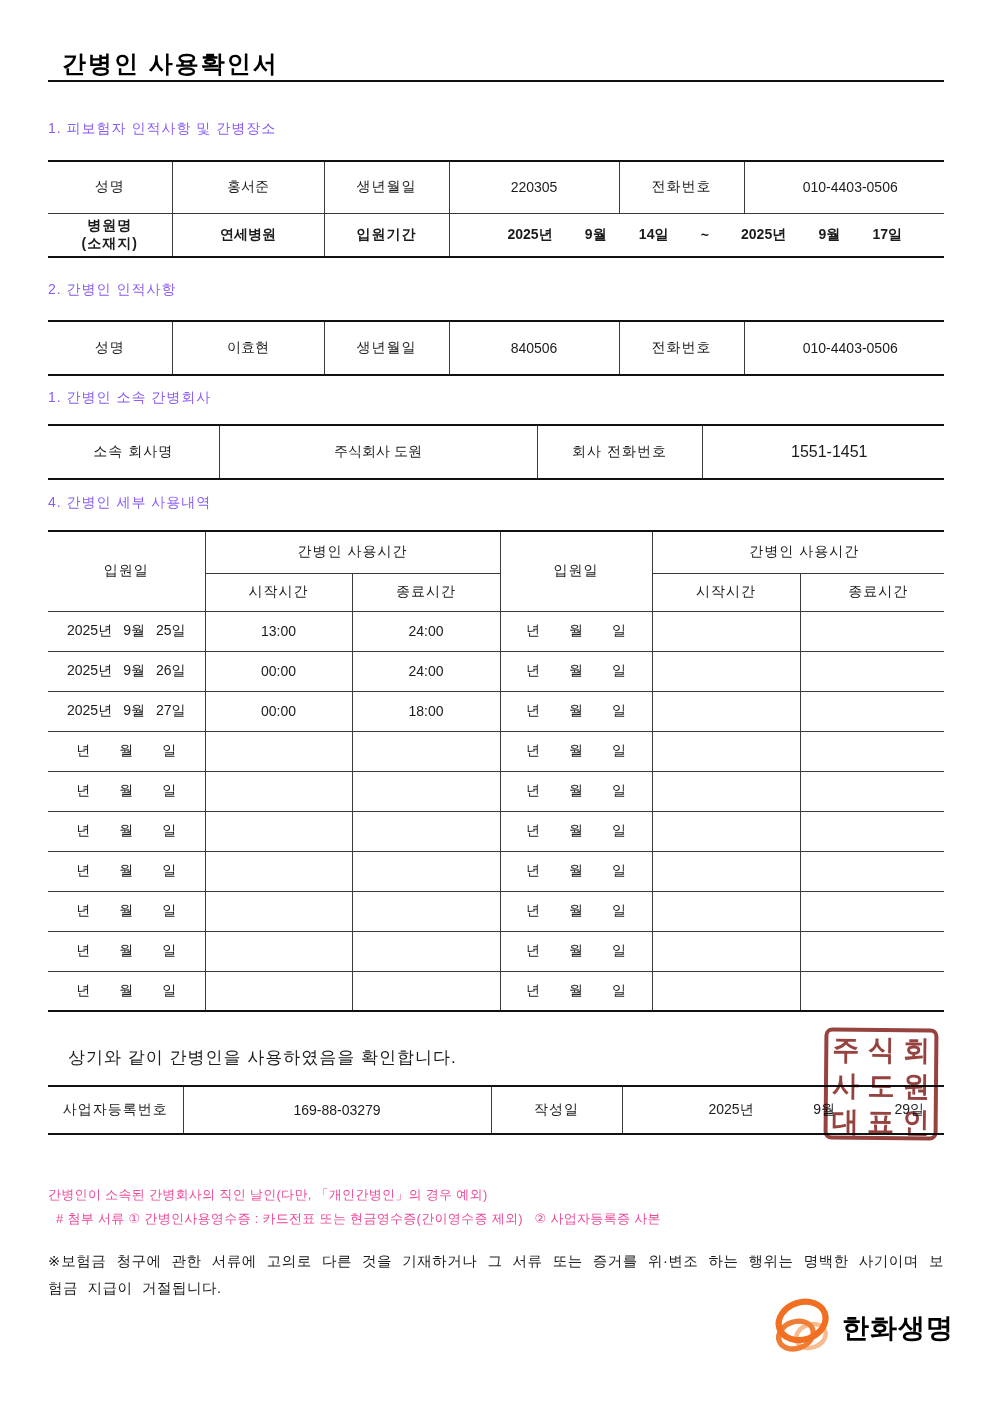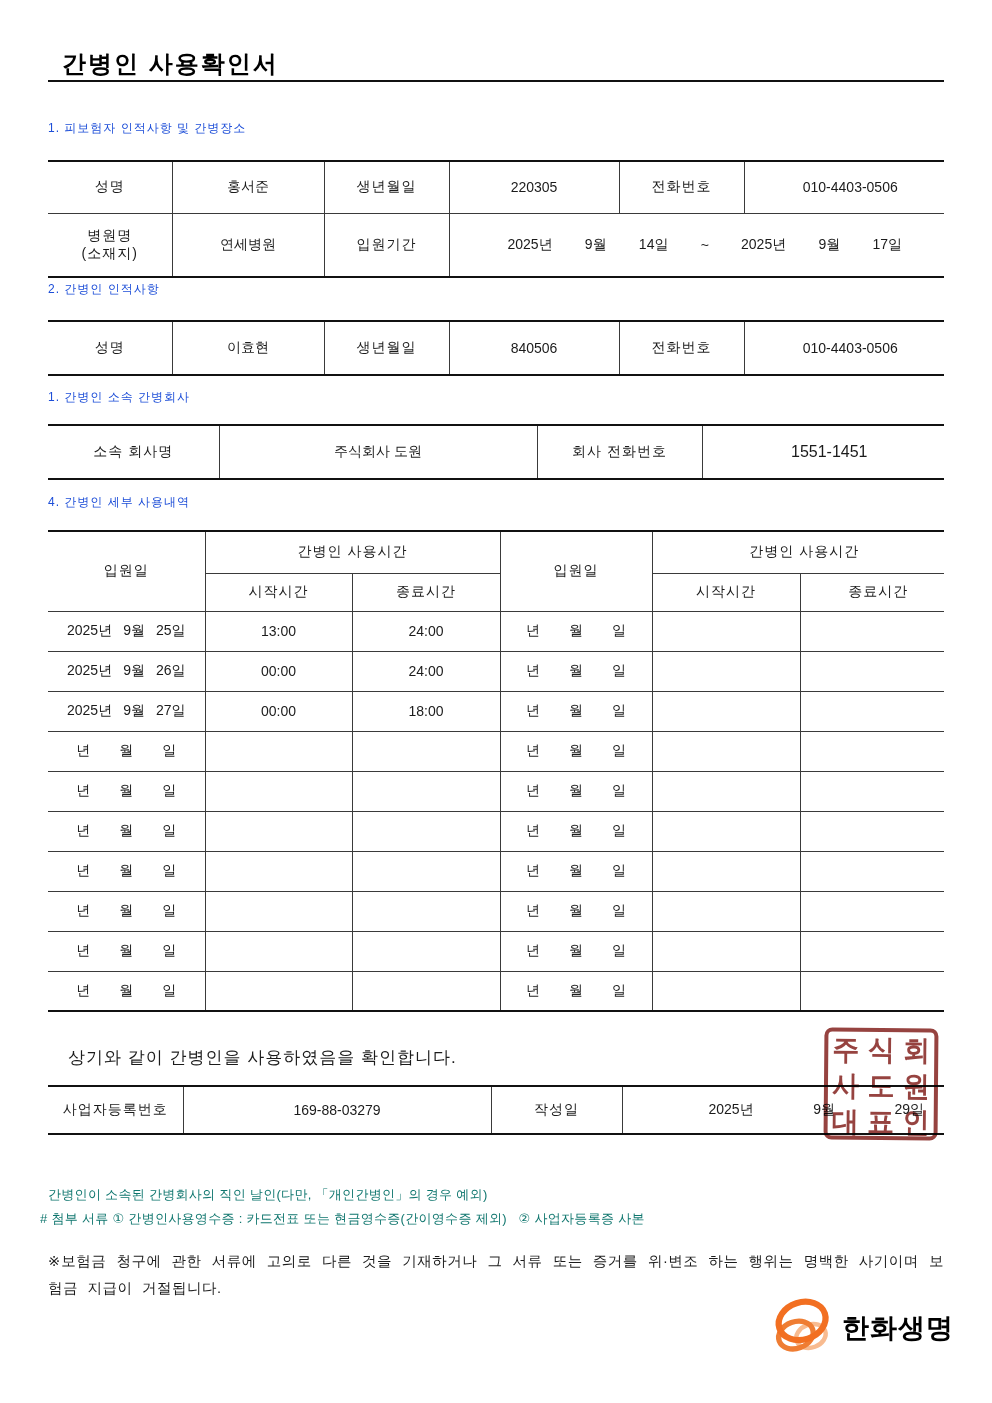--- a/index.html
+++ b/index.html
@@ -6,21 +6,21 @@
   body{width:992px;height:1403px;position:relative;overflow:hidden;
        font-family:"Liberation Sans","DejaVu Sans",sans-serif;color:#1b1b1b;}
   #page{position:absolute;inset:0;}
   .abs{position:absolute;}
 
   
   .title-wrap{left:48px;top:48px;width:896px;border-bottom:2px solid #111;padding-bottom:0;}
   .doc-title{margin:0;padding-left:14px;font-size:24px;font-weight:bold;letter-spacing:2px;color:#000;}
 
   
-  .sec-h{font-size:12px;letter-spacing:1px;color:#1d4ed8;}
+  .sec-h{font-size:14px;letter-spacing:1px;color:#8b5cf6;}
 
   
   table{border-collapse:collapse;table-layout:fixed;width:896px;
         border-top:2px solid #111;border-bottom:2px solid #111;}
   td{border:1px solid #3a3a3a;text-align:center;vertical-align:middle;
      font-size:14px;padding:0;color:#1b1b1b;overflow:hidden;}
   td.edge-l{border-left:none;}
   td.edge-r{border-right:none;padding-left:12px;}
   .lab{letter-spacing:1px;}
 
@@ -38,21 +38,21 @@
 
   
   .stamp{left:824px;top:1028px;width:114px;height:112px;box-sizing:border-box;
          border:4px solid #8e3431;border-radius:8px;color:#8e3431;
          display:grid;grid-template-columns:repeat(3,1fr);grid-template-rows:repeat(3,1fr);
          align-items:center;justify-items:center;font-size:27px;font-weight:bold;
          mix-blend-mode:multiply;opacity:.93;transform:rotate(.5deg);z-index:5;}
   .stamp span{transform:scaleY(1.05);}
 
   
-  .note{font-size:13px;color:#0f766e;white-space:pre-wrap;letter-spacing:.3px;}
+  .note{font-size:13px;color:#ec4899;white-space:pre-wrap;letter-spacing:.3px;}
   .warn{font-size:14.5px;line-height:27px;width:896px;text-align:justify;
         word-break:break-all;word-spacing:5px;letter-spacing:.5px;}
 
   
   .logo{left:772px;top:1294px;display:flex;align-items:center;gap:8px;}
   .logo-text{font-size:27px;font-weight:bold;color:#000;letter-spacing:1px;}
 
   .confirm{font-size:17px;letter-spacing:1px;margin-left:20px;}
 </style>
 </head>
@@ -77,21 +77,21 @@
       </colgroup>
     <tbody>
         <tr style="height:52px;">
       <td class="edge-l lab">성명</td>
       <td>홍서준</td>
       <td class="lab">생년월일</td>
       <td>220305</td>
       <td class="lab">전화번호</td>
       <td class="edge-r">010-4403-0506</td>
     </tr>
-    <tr style="height:64px;">
+    <tr style="height:44px;font-weight:bold;">
       <td class="edge-l lab">
         <div>병원명</div>
         <div>(소재지)</div>
       </td>
       <td>연세병원</td>
       <td class="lab">입원기간</td>
       <td class="edge-r" colspan="3">
         <div class="flexline period-line">
           <span>2025년</span>
           <span>9월</span>
@@ -408,21 +408,21 @@
       <span>회</span>
       <span>사</span>
       <span>도</span>
       <span>원</span>
       <span>대</span>
       <span>표</span>
       <span>인</span>
     </div>
 
   <div class="abs note" style="left:48px;top:1186px;">간병인이 소속된 간병회사의 직인 날인(다만, 「개인간병인」의 경우 예외)</div>
-  <div class="abs note" style="left:40px;top:1210px;"># 첨부 서류 ① 간병인사용영수증 : 카드전표 또는 현금영수증(간이영수증 제외)   ② 사업자등록증 사본</div>
+  <div class="abs note" style="left:56px;top:1210px;"># 첨부 서류 ① 간병인사용영수증 : 카드전표 또는 현금영수증(간이영수증 제외)   ② 사업자등록증 사본</div>
   <div class="abs warn" style="left:48px;top:1248px;">※보험금 청구에 관한 서류에 고의로 다른 것을 기재하거나 그 서류 또는 증거를 위·변조 하는 행위는 명백한 사기이며 보험금 지급이 거절됩니다.</div>
 
   <div class="abs logo">
     <svg width="62" height="68" viewBox="0 0 70 72">
       <ellipse id="ring3" cx="44" cy="45" rx="17" ry="13" transform="rotate(-20 44 45)" fill="none" stroke="#f8bb90" stroke-width="5"></ellipse>
       <ellipse id="ring2" cx="27" cy="44" rx="20" ry="15" transform="rotate(-20 27 44)" fill="none" stroke="#ef7d33" stroke-width="6"></ellipse>
       <ellipse id="ring1" cx="34" cy="28" rx="27" ry="21" transform="rotate(-18 34 28)" fill="none" stroke="#f26f21" stroke-width="7"></ellipse>
     </svg>
     <span class="logo-text">한화생명</span>
   </div>

